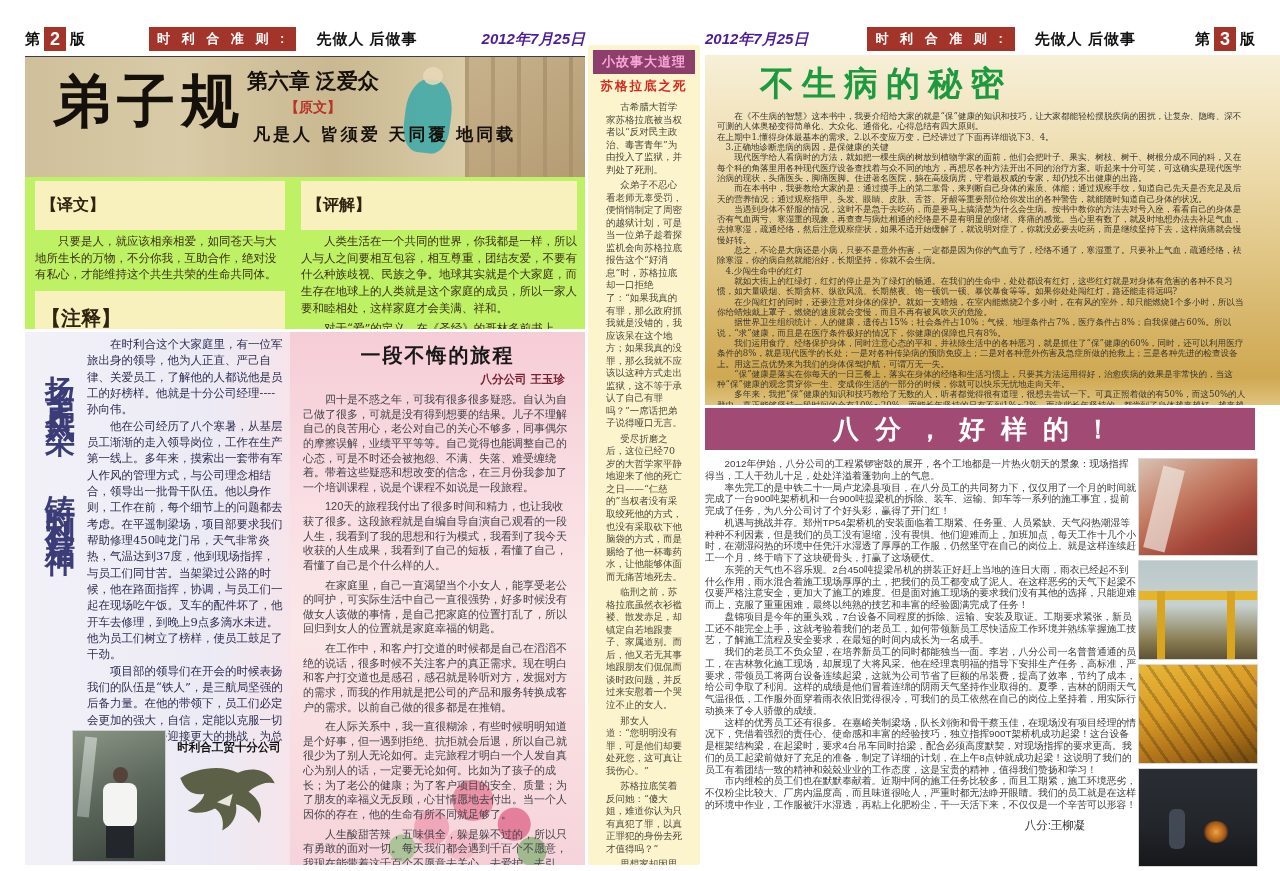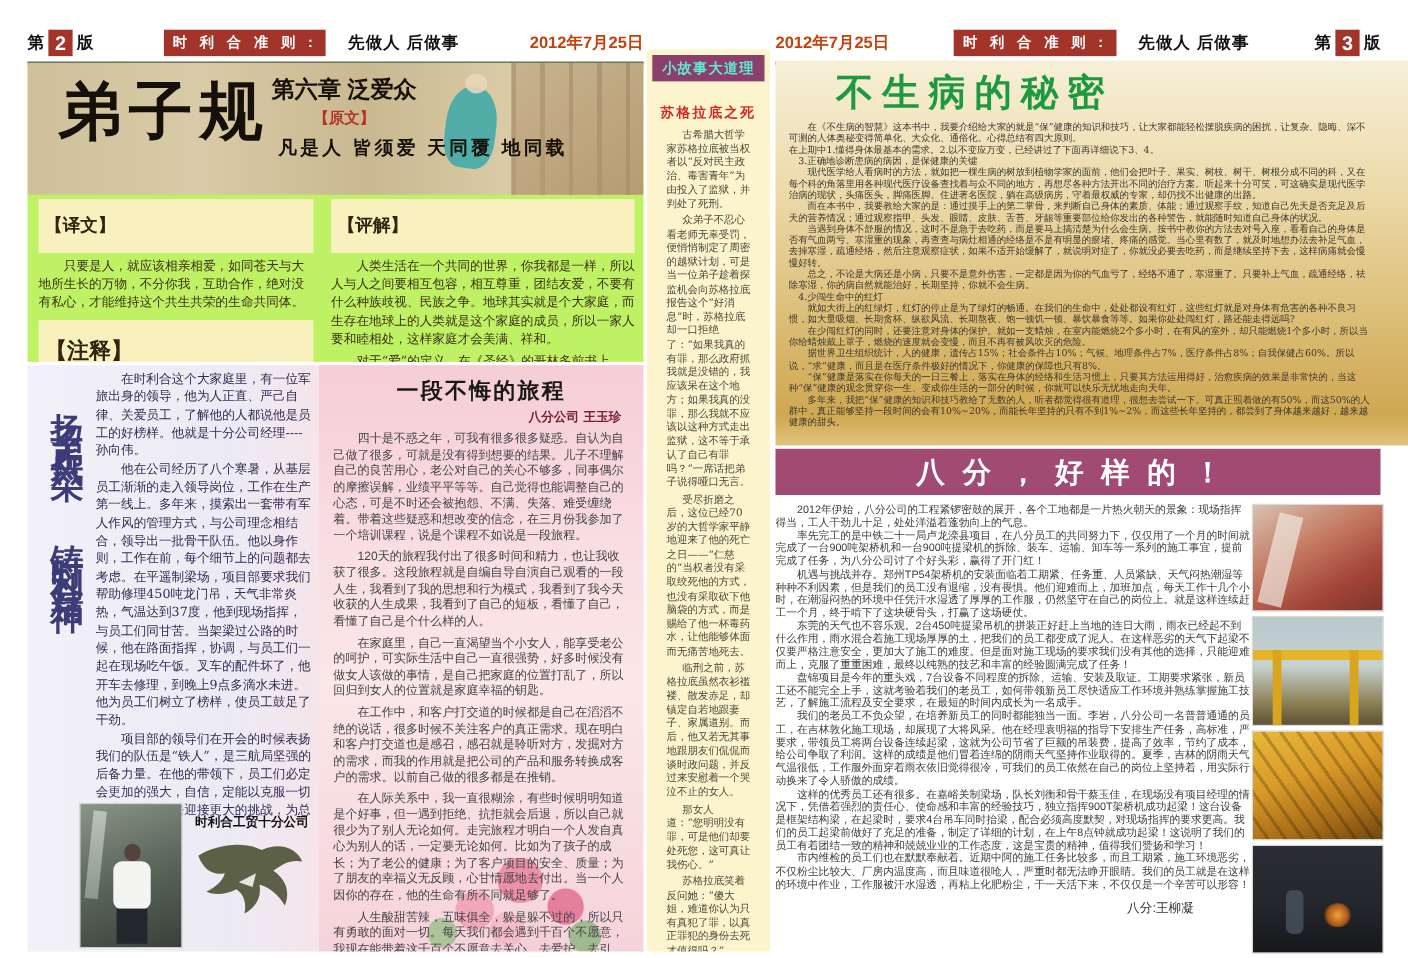--- a/index.html
+++ b/index.html
@@ -9,21 +9,21 @@
 
   
   .hdr-row{display:flex;align-items:center;justify-content:space-between;height:26px;}
   .pageno{font-size:15px;font-weight:bold;color:#111;display:flex;align-items:center;gap:4px;}
   .pagebox{display:inline-block;background:#a2342a;color:#fff;font-size:18px;font-weight:bold;
            padding:1px 6px;line-height:22px;}
   .motto{display:flex;align-items:center;gap:20px;}
   .mottobox{background:#a2342a;color:#fff;font-size:13px;font-weight:bold;letter-spacing:4px;
             padding:3px 8px;}
   .mottotext{font-size:15px;font-weight:bold;color:#111;letter-spacing:1px;}
-  .hdate{font-size:15px;font-weight:bold;color:#c2410c;}
+  .hdate{font-size:15px;font-weight:bold;color:#4c1d95;font-style:italic;}
   .hdr-line{height:3px;background:#3f3f3f;margin-top:4px;}
 
   
   .dizigui{left:25px;top:57px;width:560px;height:272px;background:#bef264;overflow:hidden;}
   .painting{position:absolute;left:0;top:0;width:560px;height:120px;
     background:linear-gradient(90deg,#cfc09b 0%,#d9cba7 28%,#c9b890 55%,#dbcda9 80%,#cbbb94 100%);}
   .p-fig{position:absolute;left:380px;top:22px;width:46px;height:74px;border-radius:45% 45% 35% 35%;
          background:#3aa8a8;transform:rotate(7deg);opacity:.85;}
   .p-head{position:absolute;left:398px;top:10px;width:20px;height:18px;border-radius:50%;
           background:#e8d7b8;opacity:.9;}
@@ -83,21 +83,21 @@
            font-weight:900;color:#181818;letter-spacing:2px;}
   .j-author{position:absolute;right:20px;top:40px;font-size:11.5px;font-weight:bold;color:#7a2030;
             font-family:"DejaVu Serif", serif;}
   .j-body{position:absolute;left:13px;top:60px;width:268px;}
   .j-body p{margin:0 0 5px 0;font-size:11px;line-height:1.33;color:#43434a;text-indent:2em;
             position:relative;z-index:2;}
 
   
   .storycol{left:588px;top:45px;width:112px;height:820px;background:#fbf4cd;overflow:hidden;
             border-radius:3px;}
-  .story-hdr{margin:5px auto 20px auto;width:102px;background:#8d3f6b;color:#5eead4;text-align:center;
+  .story-hdr{margin:5px auto 4px auto;width:102px;background:#8d3f6b;color:#f9a8d4;text-align:center;
              font-size:13px;font-weight:bold;padding:3px 0;letter-spacing:1px;}
   .story-title{color:#d42a1f;font-weight:bold;font-size:12.5px;text-align:center;letter-spacing:2px;
                margin:4px 0 6px 0;font-family:"DejaVu Serif", serif;}
   .story-body{padding:0 18px;}
   .story-body p{margin:0 0 3px 0;font-size:9.5px;line-height:1.32;color:#4c483a;text-indent:1.5em;
                 font-family:"DejaVu Serif", serif;}
 
   
   .healthsec{left:705px;top:55px;width:592px;height:350px;overflow:hidden;
     background:linear-gradient(180deg,#f7f0d8 0%,#ecd9a8 35%,#d9b96f 72%,#cfa852 92%,#dfc37c 100%);}
@@ -259,20 +259,21 @@
       <p class="noindent">在上期中1.懂得身体最基本的需求。2.以不变应万变，已经讲过了下面再详细说下3、4。</p>
       <p class="small">3.正确地诊断患病的病因，是保健康的关键</p>
       <p>现代医学给人看病时的方法，就如把一棵生病的树放到植物学家的面前，他们会把叶子、果实、树枝、树干、树根分成不同的科，又在每个科的角落里用各种现代医疗设备查找着与众不同的地方，再想尽各种方法开出不同的治疗方案。听起来十分可笑，可这确实是现代医学治病的现状，头痛医头，脚痛医脚。住进著名医院，躺在高级病房，守着最权威的专家，却仍找不出健康的出路。</p>
       <p>而在本书中，我要教给大家的是：通过摸手上的第二掌骨，来判断自己身体的素质、体能；通过观察手纹，知道自己先天是否充足及后天的营养情况；通过观察指甲、头发、眼睛、皮肤、舌苔、牙龈等重要部位给你发出的各种警告，就能随时知道自己身体的状况。</p>
       <p>当遇到身体不舒服的情况，这时不是急于去吃药，而是要马上搞清楚为什么会生病。按书中教你的方法去对号入座，看看自己的身体是否有气血两亏、寒湿重的现象，再查查与病灶相通的经络是不是有明显的瘀堵、疼痛的感觉。当心里有数了，就及时地想办法去补足气血，去掉寒湿，疏通经络，然后注意观察症状，如果不适开始缓解了，就说明对症了，你就没必要去吃药，而是继续坚持下去，这样病痛就会慢慢好转。</p>
       <p>总之，不论是大病还是小病，只要不是意外伤害，一定都是因为你的气血亏了，经络不通了，寒湿重了。只要补上气血，疏通经络，祛除寒湿，你的病自然就能治好，长期坚持，你就不会生病。</p>
       <p class="small">4.少闯生命中的红灯</p>
       <p>就如大街上的红绿灯，红灯的停止是为了绿灯的畅通。在我们的生命中，处处都设有红灯，这些红灯就是对身体有危害的各种不良习惯，如大量吸烟、长期贪杯、纵欲风流、长期熬夜、饱一顿饥一顿、暴饮暴食等等。如果你处处闯红灯，路还能走得远吗?</p>
       <p>在少闯红灯的同时，还要注意对身体的保护。就如一支蜡烛，在室内能燃烧2个多小时，在有风的室外，却只能燃烧1个多小时，所以当你给蜡烛戴上罩子，燃烧的速度就会变慢，而且不再有被风吹灭的危险。</p>
       <p>据世界卫生组织统计，人的健康，遗传占15%；社会条件占10%；气候、地理条件占7%，医疗条件占8%；自我保健占60%。所以说，“求”健康，而且是在医疗条件极好的情况下，你健康的保障也只有8%。</p>
+      <p>我们运用食疗、经络保护身体，同时注意心态的平和，并祛除生活中的各种恶习，就是抓住了“保”健康的60%，同时，还可以利用医疗条件的8%，就是现代医学的长处；一是对各种传染病的预防免疫上；二是对各种意外伤害及急症所做的抢救上；三是各种先进的检查设备上。用这三点优势来为我们的身体保驾护航，可谓万无一失。</p>
       <p>“保”健康是落实在你每天的一日三餐上，落实在身体的经络和生活习惯上，只要其方法运用得好，治愈疾病的效果是非常快的，当这种“保”健康的观念贯穿你一生、变成你生活的一部分的时候，你就可以快乐无忧地走向天年。</p>
       <p>多年来，我把“保”健康的知识和技巧教给了无数的人，听者都觉得很有道理，很想去尝试一下。可真正照着做的有50%，而这50%的人群中，真正能够坚持一段时间的会有10%~20%，而能长年坚持的只有不到1%~2%，而这些长年坚持的，都尝到了身体越来越好，越来越健康的甜头。</p>
 
     </div>
   </div>
 
   <div class="abs banner">
     <span>八分，好样的！</span>
   </div>
 

